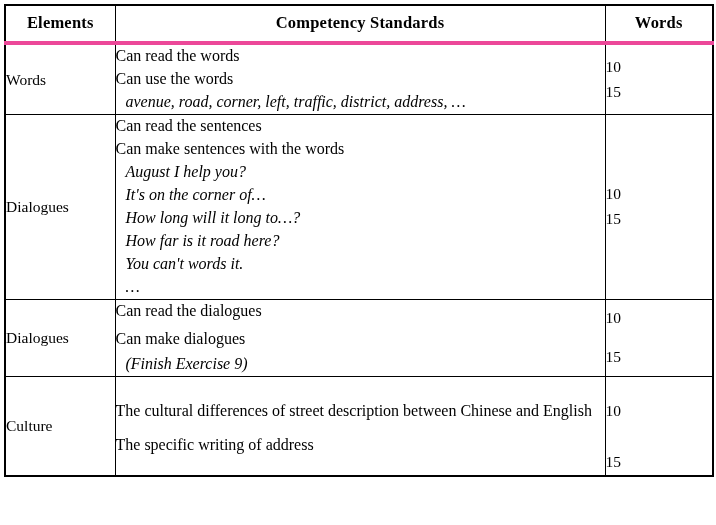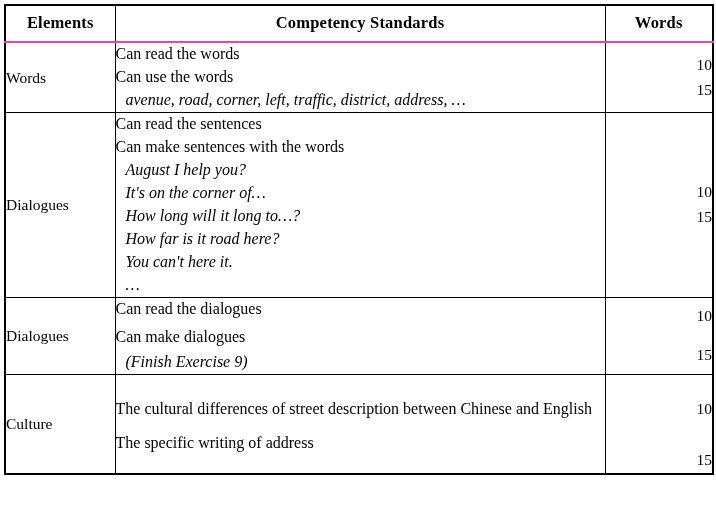--- a/index.html
+++ b/index.html
@@ -32,42 +32,42 @@
   table.competency col.c-points { width: 108px; }
 
   table.competency th,
   table.competency td {
     border: 1px solid #000;
     padding: 0;
     vertical-align: middle;
   }
   table.competency thead th {
     border-top: none;
-    border-bottom: 2px solid #ec4899;
+    border-bottom: 4px solid #ec4899;
     font-weight: bold;
     font-size: 16.5px;
     text-align: center;
     padding: 7px 0 8px 0;
     letter-spacing: 0.2px;
   }
   table.competency thead th.th-elements,
   table.competency thead th.th-points { font-size: 16.5px; }
 
   td.elem-cell {
     text-align: left;
     font-size: 15.5px;
     vertical-align: middle;
   }
   td.std-cell {
     padding: 6px 0 6px 10px;
     font-size: 16px;
     line-height: 1.0;
   }
   td.pts-cell {
-    text-align: right;
+    text-align: left;
     font-size: 15.5px;
     vertical-align: top;
     padding-top: 6px;
   }
   .std-line {
     padding: 3px 0 4px 0;
     white-space: nowrap;
   }
   .std-line.italic {
     font-style: italic;
@@ -118,21 +118,21 @@
 
       <tr>
         <td class="elem-cell">Dialogues</td>
         <td class="std-cell">
           <div class="std-line">Can read the sentences</div>
           <div class="std-line">Can make sentences with the words</div>
           <div class="std-line italic">August I help you?</div>
           <div class="std-line italic">It's on the corner of…</div>
           <div class="std-line italic">How long will it long to…?</div>
           <div class="std-line italic">How far is it road here?</div>
-          <div class="std-line italic">You can't here it.</div>
+          <div class="std-line italic">You can't words it.</div>
           <div class="std-line italic ellipsis">…</div>
         </td>
         <td class="pts-cell">
           <div class="pts-line">10</div>
           <div class="pts-line">15</div>
         </td>
       </tr>
 
       <tr>
         <td class="elem-cell">Dialogues</td>

